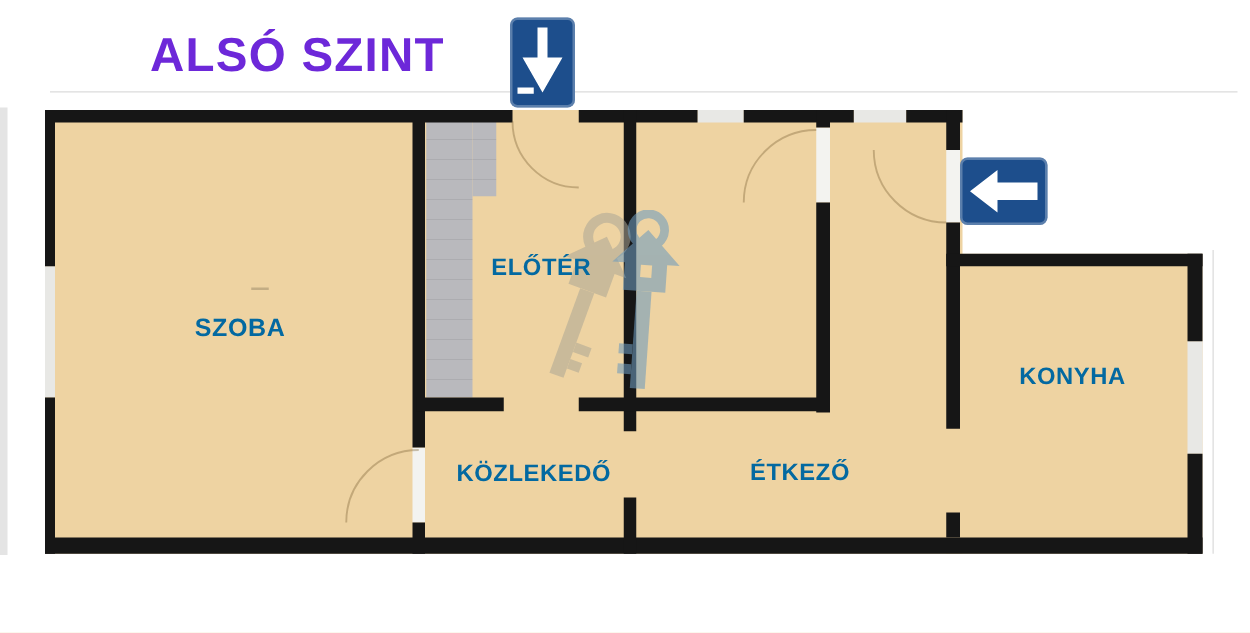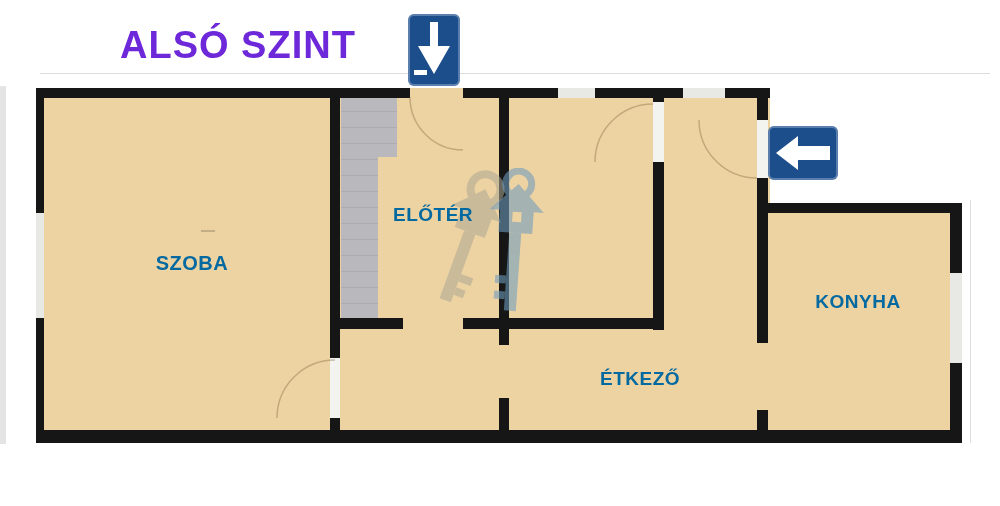--- a/index.html
+++ b/index.html
@@ -154,20 +154,21 @@
       <rect x="-17" y="68" width="11" height="8" fill="#6f9cbd"></rect>
       <rect x="-17" y="84" width="11" height="8" fill="#6f9cbd"></rect>
     </g>
   </svg>
 
   <div class="abs title">ALSÓ SZINT</div>
 
   <div class="abs room-label rl-szoba">SZOBA</div>
   <div class="abs room-label rl-eloter">ELŐTÉR</div>
   <div class="abs room-label rl-konyha">KONYHA</div>
+  <div class="abs room-label rl-kozlekedo">KÖZLEKEDŐ</div>
   <div class="abs room-label rl-etkezo">ÉTKEZŐ</div>
 
   <div class="abs sign sign-down">
     <svg width="52" height="72" viewBox="0 0 52 72">
       <polygon points="22,8 30,8 30,32 42,32 26,60 10,32 22,32" fill="#ffffff"></polygon>
       <rect x="6" y="56" width="13" height="5" fill="#ffffff"></rect>
     </svg>
   </div>
 
   <div class="abs sign sign-left">

